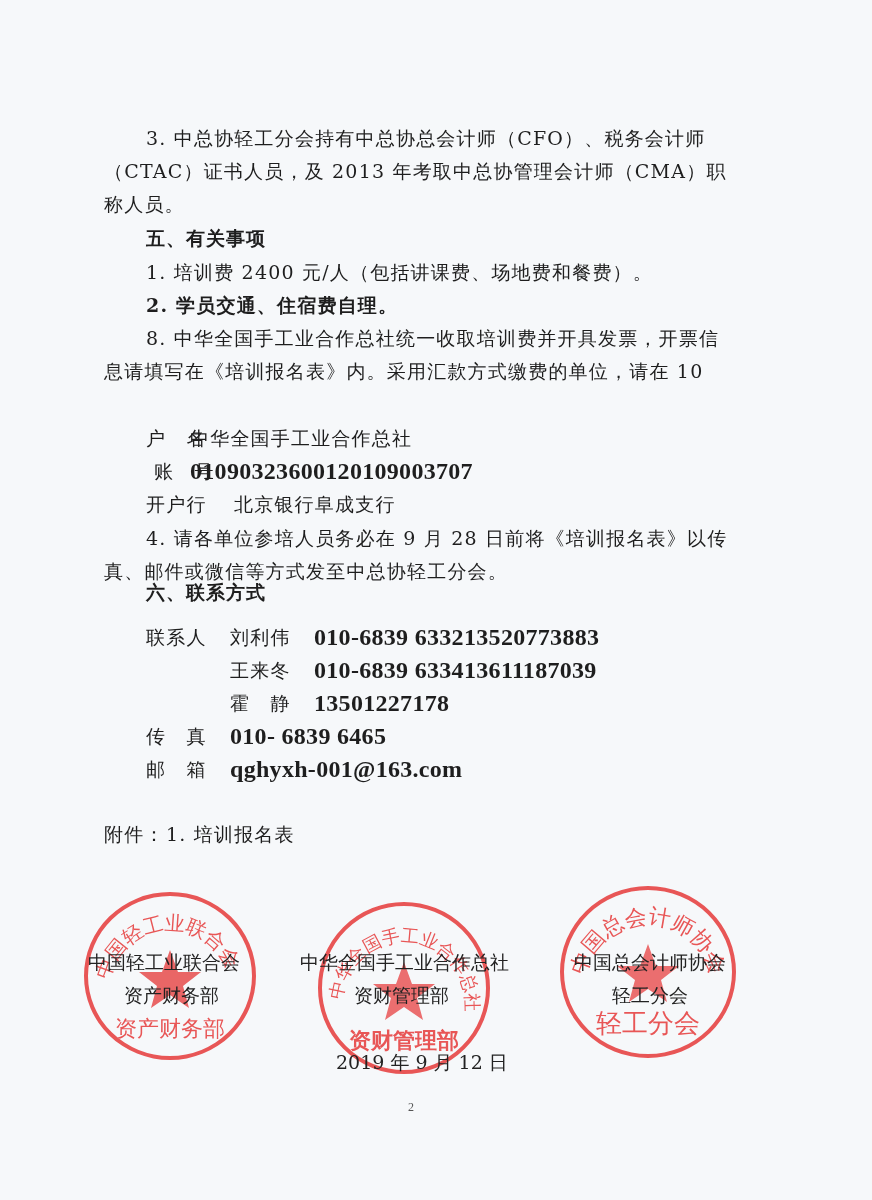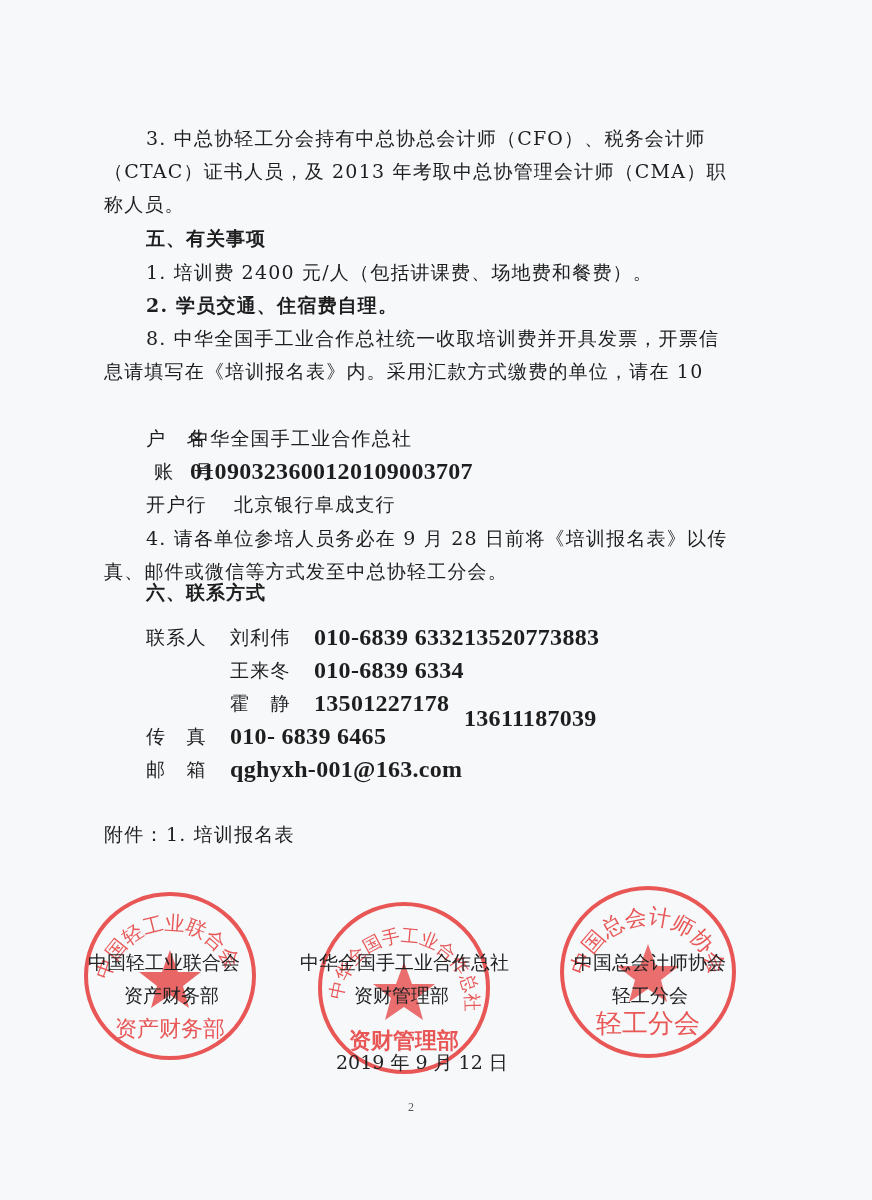--- a/index.html
+++ b/index.html
@@ -58,21 +58,21 @@
   <div class="line bold" style="left:146px; top:580px;">六、联系方式</div>
 
   <div class="col" style="left:146px; top:625px;">联系人</div>
 
   <div class="col" style="left:230px; top:625px;">刘利伟</div>
   <div class="col lat" style="left:314px; top:625px;">010-6839 6332</div>
   <div class="col lat" style="left:464px; top:625px;">13520773883</div>
 
   <div class="col" style="left:230px; top:658px;">王来冬</div>
   <div class="col lat" style="left:314px; top:658px;text-align:center;">010-6839 6334</div>
-  <div class="col lat" style="left:464px; top:658px;margin-top:48px;">13611187039</div>
+  <div class="col lat" style="left:464px; top:658px;">13611187039</div>
 
   <div class="col" style="left:230px; top:691px;">霍　静</div>
   <div class="col lat" style="left:314px; top:691px;">13501227178</div>
 
   <div class="col" style="left:146px; top:724px;">传　真</div>
   <div class="col lat" style="left:230px; top:724px;">010- 6839 6465</div>
 
   <div class="col" style="left:146px; top:757px;">邮　箱</div>
   <div class="col lat" style="left:230px; top:757px;">qghyxh-001@163.com</div>
 

